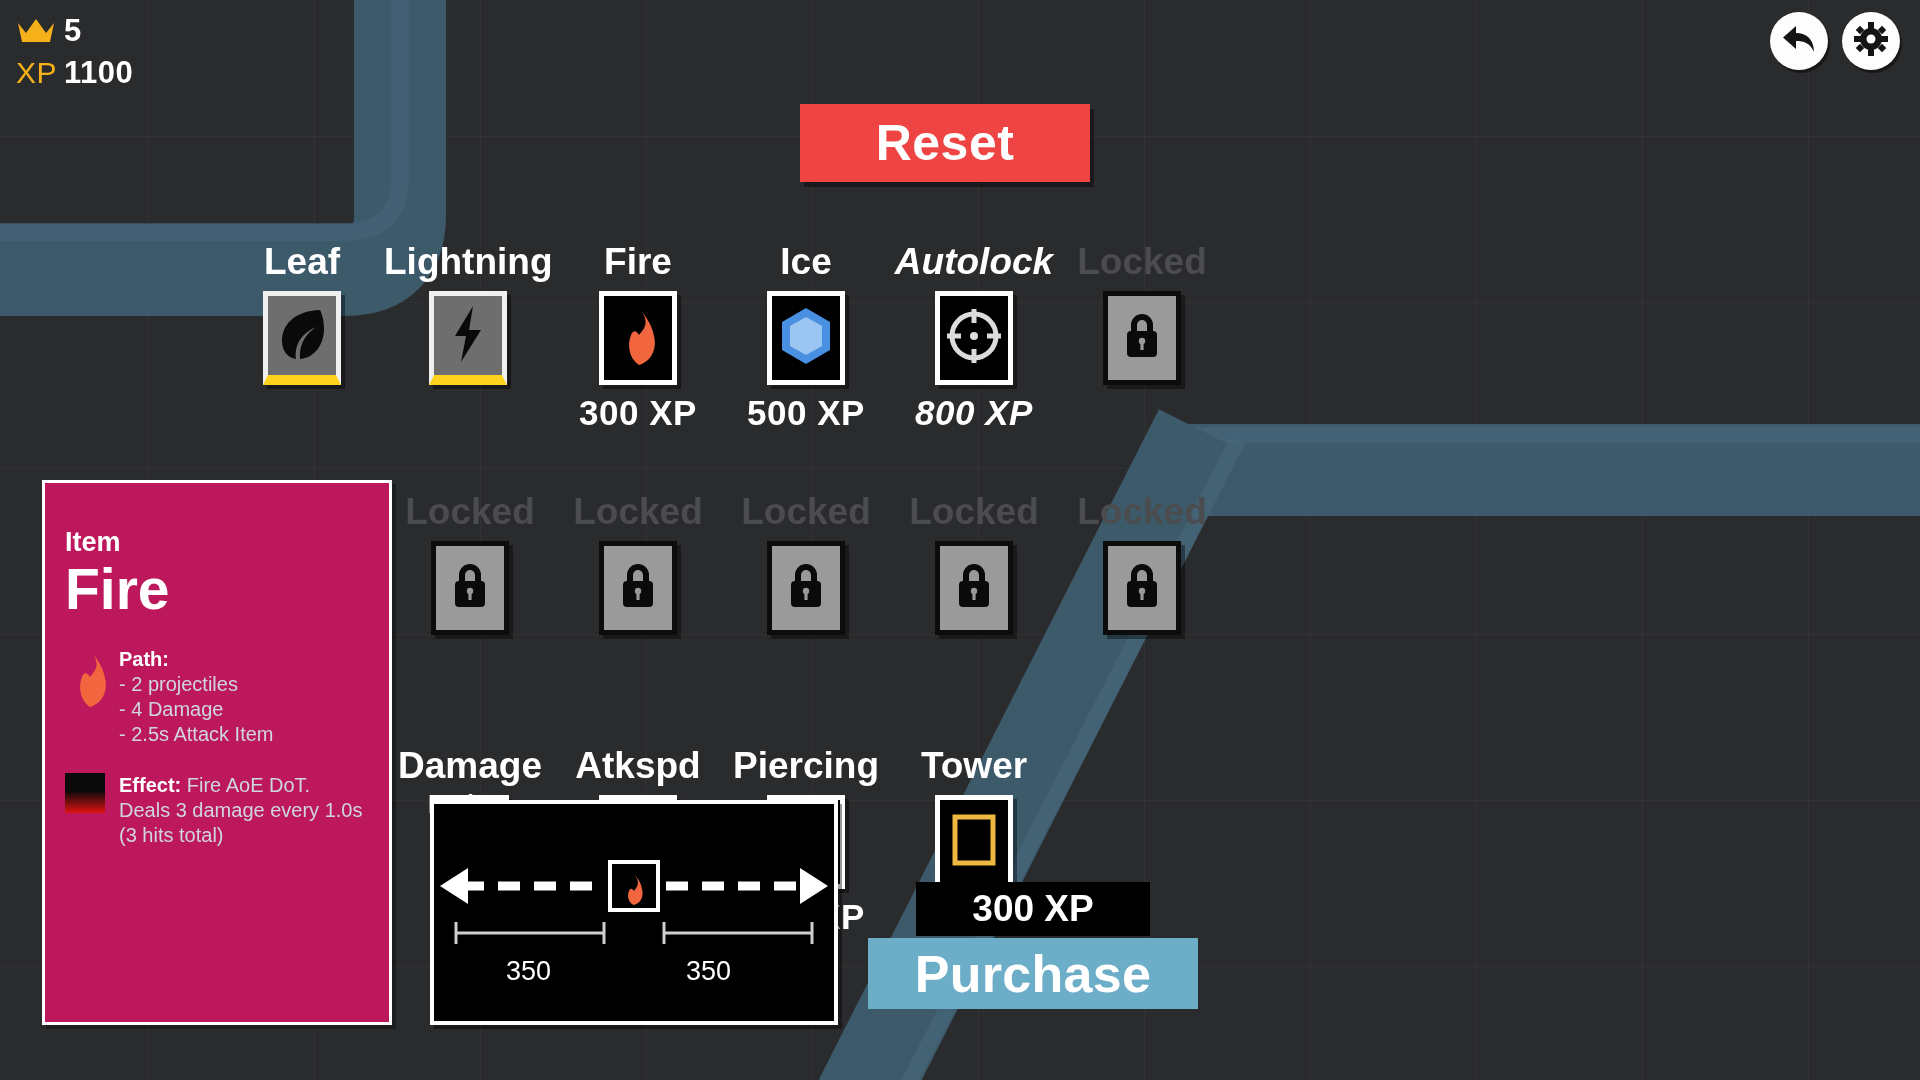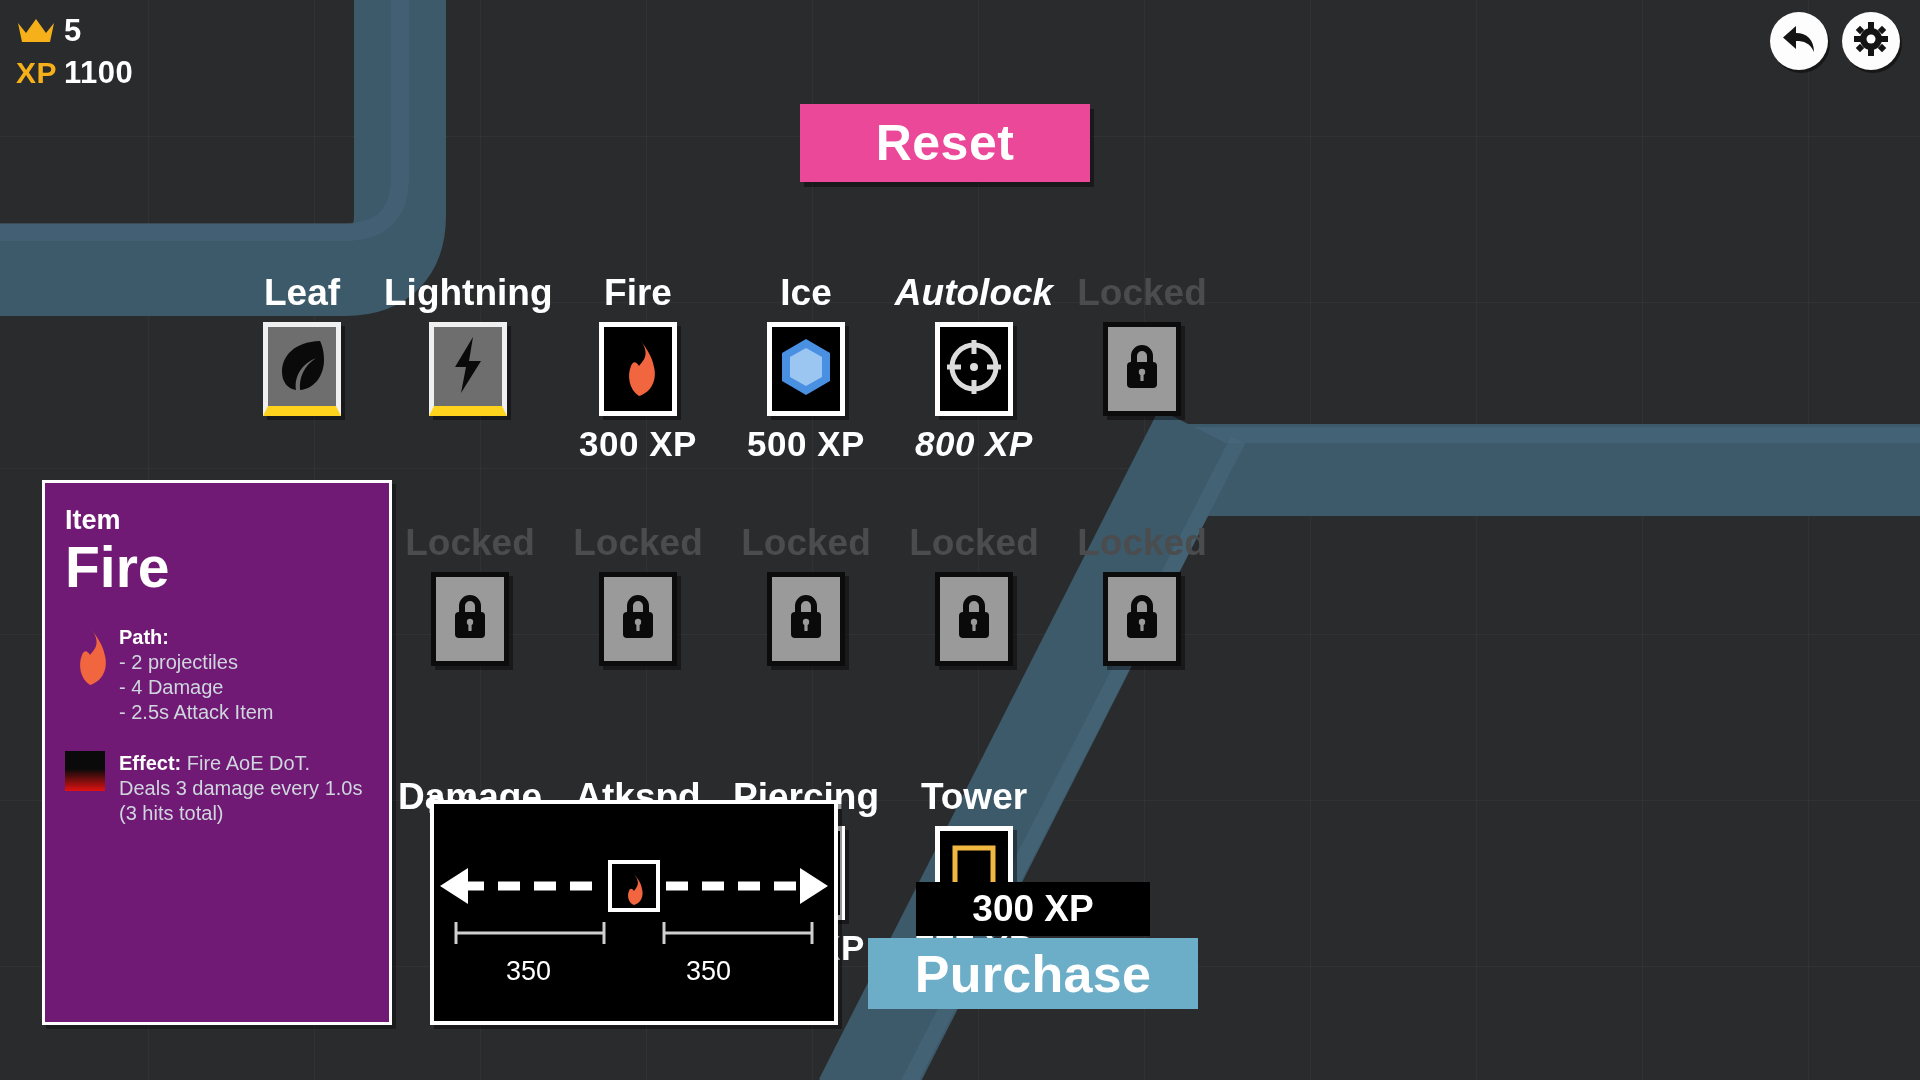--- a/index.html
+++ b/index.html
@@ -20,69 +20,68 @@
     background-size:166px 166px;
     background-position:-18px -30px;
   }
   #bg-paths{ position:absolute; inset:0; }
 
   
   #hud{ position:absolute; left:16px; top:10px; z-index:40; }
   .hud-row{ display:flex; align-items:center; height:42px; }
   .hud-key{
     width:48px; display:flex; align-items:center; justify-content:flex-start;
-    color:#f5b01a; font-weight:bold; font-size:30px; letter-spacing:0.5px;
+    color:#f5b01a; font-weight:normal; font-size:30px; letter-spacing:0.5px;
   }
   .hud-val{ color:#fff; font-weight:bold; font-size:31px; letter-spacing:0.5px; }
 
   #top-right{ position:absolute; right:20px; top:12px; display:flex; gap:14px; z-index:40; }
   .round-btn{
     width:58px; height:58px; border-radius:50%;
     background:#fdfdfd; display:flex; align-items:center; justify-content:center;
     box-shadow:2px 3px 0 rgba(0,0,0,0.45);
     cursor:pointer;
   }
 
   
   #reset-button{
     position:absolute; left:800px; top:104px; width:290px; height:78px;
-    background:#ec4899; border:none; color:#fff;
+    background:#ef4444; border:none; color:#fff;
     font-family:"Liberation Sans", sans-serif;
     font-size:50px; font-weight:bold; letter-spacing:0.5px;
     box-shadow:4px 5px 0 rgba(0,0,0,0.40);
     cursor:pointer; z-index:20;
   }
 
   
   #grid{ position:absolute; inset:0; z-index:10; }
   .cell{ position:absolute; width:168px; text-align:center; }
   .cell-title{
     font-size:37px; font-weight:bold; color:#ffffff; line-height:44px;
     white-space:nowrap;
-    margin-top:31px;
   }
   .cell-title.locked{ color:#4b4c4e; }
   .icon-box{
     width:78px; height:94px; margin:7px auto 0;
     display:flex; align-items:center; justify-content:center;
     box-shadow:4px 4px 0 rgba(0,0,0,0.40);
     position:relative;
   }
   .icon-box.avail{ background:#000; border:5px solid #ffffff; }
   .icon-box.owned{ background:#6e6e6e; border:5px solid #f0f0f0; border-bottom:10px solid #ffd21e; }
   .icon-box.locked{ background:#9a9a9a; border:5px solid #0c0c0c; }
   .cell-cost{
     font-size:35px; font-weight:bold; color:#ffffff; margin-top:8px; letter-spacing:0.5px;
   }
 
   
   #tooltip{
     position:absolute; left:42px; top:480px; width:350px; height:545px;
-    background:#701a75; border:3px solid #ffffff; z-index:60;
-    padding:20px 22px 0 20px;
+    background:#be185d; border:3px solid #ffffff; z-index:60;
+    padding:42px 22px 0 20px;
     box-shadow:4px 4px 0 rgba(0,0,0,0.35);
   }
   #tooltip .tt-kicker{ color:#ffffff; font-size:27px; font-weight:bold; line-height:34px; }
   #tooltip .tt-name{ color:#ffffff; font-size:57px; font-weight:bold; line-height:60px; margin-bottom:28px; }
   .tt-block{ display:flex; gap:14px; margin-bottom:26px; }
   .tt-swatch{ width:40px; height:40px; flex:0 0 40px; }
   .tt-text{ font-size:20px; line-height:25px; color:#cfd6dd; }
   .tt-text b{ color:#ffffff; }
   .tt-line{ display:block; }
 

